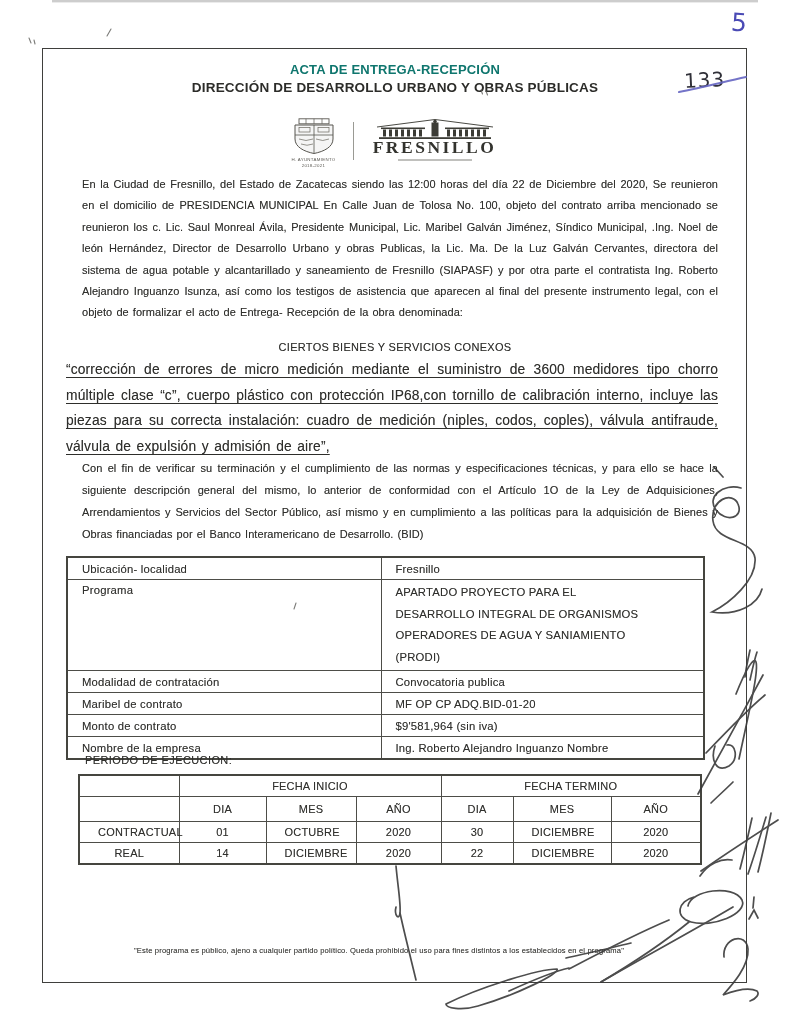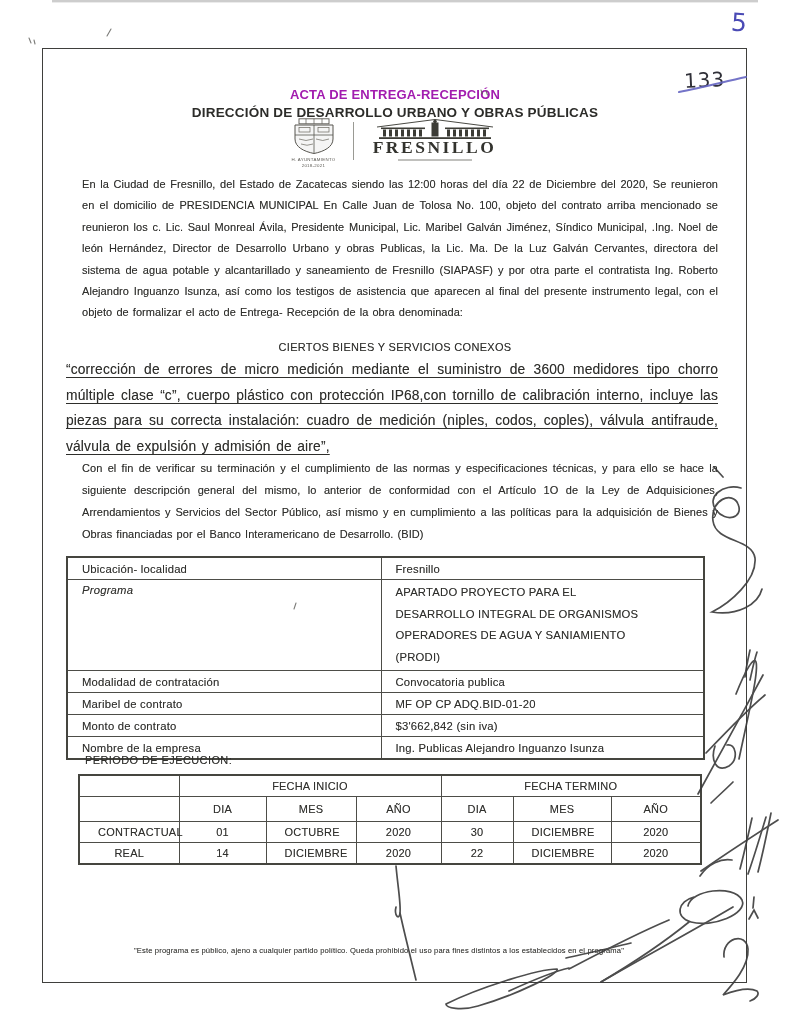--- a/index.html
+++ b/index.html
@@ -1,21 +1,21 @@
 <!DOCTYPE html>
 <html><head>
 <meta charset="utf-8">
 <style>
   html,body{margin:0;padding:0;background:#e8e8e8;}
   .page{position:relative;width:787px;height:1024px;background:#ffffff;overflow:hidden;
         font-family:"Liberation Sans",sans-serif;color:#30302d;}
   .doc-border{position:absolute;left:42px;top:48px;width:703px;height:933px;
         border:1.6px solid #3f3f3c;}
   .titles{position:absolute;left:42px;top:62px;width:706px;text-align:center;}
-  .title1{font-size:13px;font-weight:bold;letter-spacing:.2px;color:#a21caf;margin-top:25px;}
+  .title1{font-size:13px;font-weight:bold;letter-spacing:.2px;color:#0f766e;}
   .title2{font-size:13.5px;font-weight:bold;letter-spacing:.2px;margin-top:3px;color:#2c2c29;
         text-underline-offset:2px;}
   .logos{position:absolute;left:42px;top:118px;width:706px;display:flex;
         justify-content:center;align-items:flex-start;gap:15px;}
   .crest{display:flex;flex-direction:column;align-items:center;}
   .crest-caption{font-size:4.4px;line-height:5px;color:#5c5a54;text-align:center;margin-top:1px;letter-spacing:.3px;}
   .logo-divider{width:1px;height:38px;background:#9a9a94;margin-top:4px;}
   .fresnillo{display:flex;flex-direction:column;align-items:center;}
   .fresnillo-word{font-family:"Liberation Serif",serif;font-size:17.5px;font-weight:600;
         letter-spacing:2.5px;color:#33332e;margin-top:-3px;}
@@ -118,38 +118,38 @@
     <colgroup>
         <col style="width:314px">
         <col style="width:323px">
       </colgroup>
     <tbody>
         <tr>
           <td>Ubicación- localidad</td>
           <td>Fresnillo</td>
         </tr>
     <tr>
-          <td class="tall" style="vertical-align:top;padding-top:4px;font-style:italic;">Programa</td>
+          <td class="tall" style="vertical-align:top;padding-top:4px;">Programa</td>
           <td class="tall"><span class="wrapcap">APARTADO PROYECTO PARA EL DESARROLLO INTEGRAL  DE ORGANISMOS OPERADORES DE AGUA Y SANIAMIENTO (PRODI)</span></td>
         </tr>
     <tr>
           <td>Modalidad de contratación</td>
           <td>Convocatoria publica</td>
         </tr>
     <tr>
           <td>Maribel de contrato</td>
           <td>MF OP CP ADQ.BID-01-20</td>
         </tr>
     <tr>
           <td>Monto de contrato</td>
-          <td>$3'662,842 (sin iva)</td>
+          <td>$9'581,964 (sin iva)</td>
         </tr>
     <tr>
           <td>Nombre de la empresa</td>
-          <td>Ing. Publicas Alejandro Inguanzo Isunza</td>
+          <td>Ing. Roberto Alejandro Inguanzo Nombre</td>
         </tr>
   </tbody>
     </table>
 
   <div class="periodo-label">PERIODO DE EJECUCION:</div>
   <table class="period-table">
     <colgroup>
       <col style="width:100px">
         <col style="width:87px">
         <col style="width:90px">

